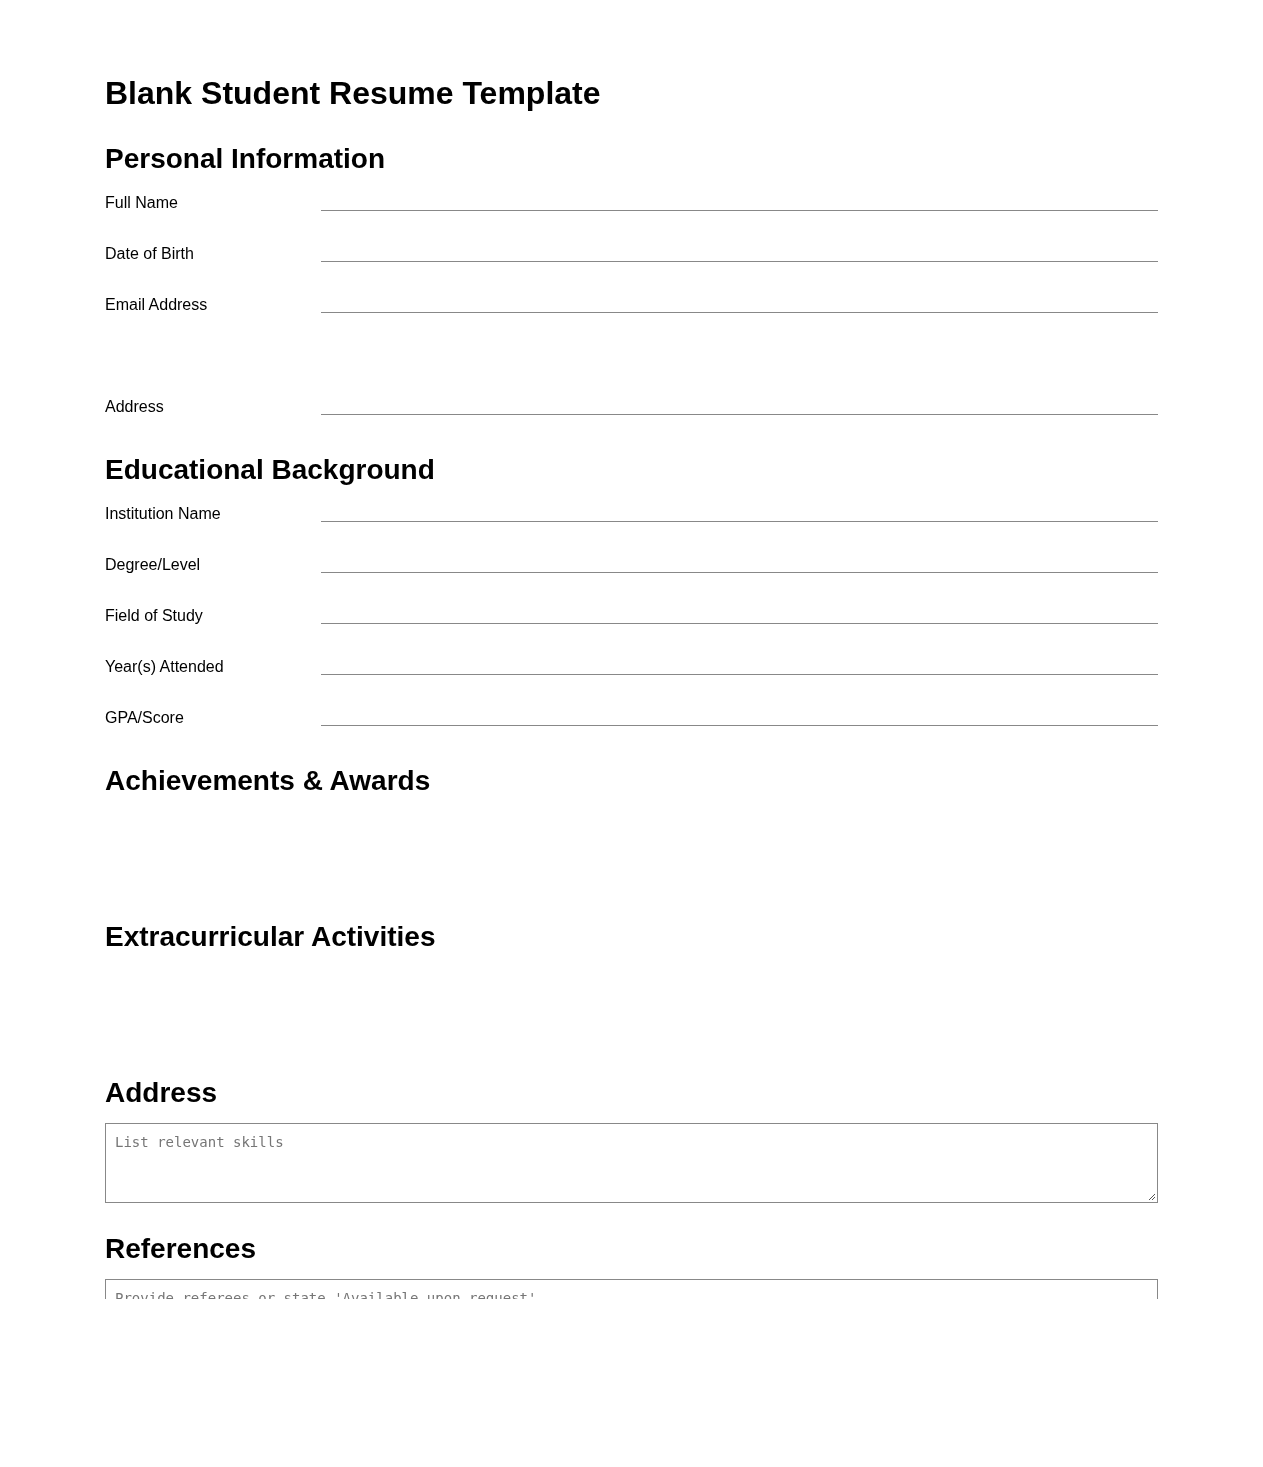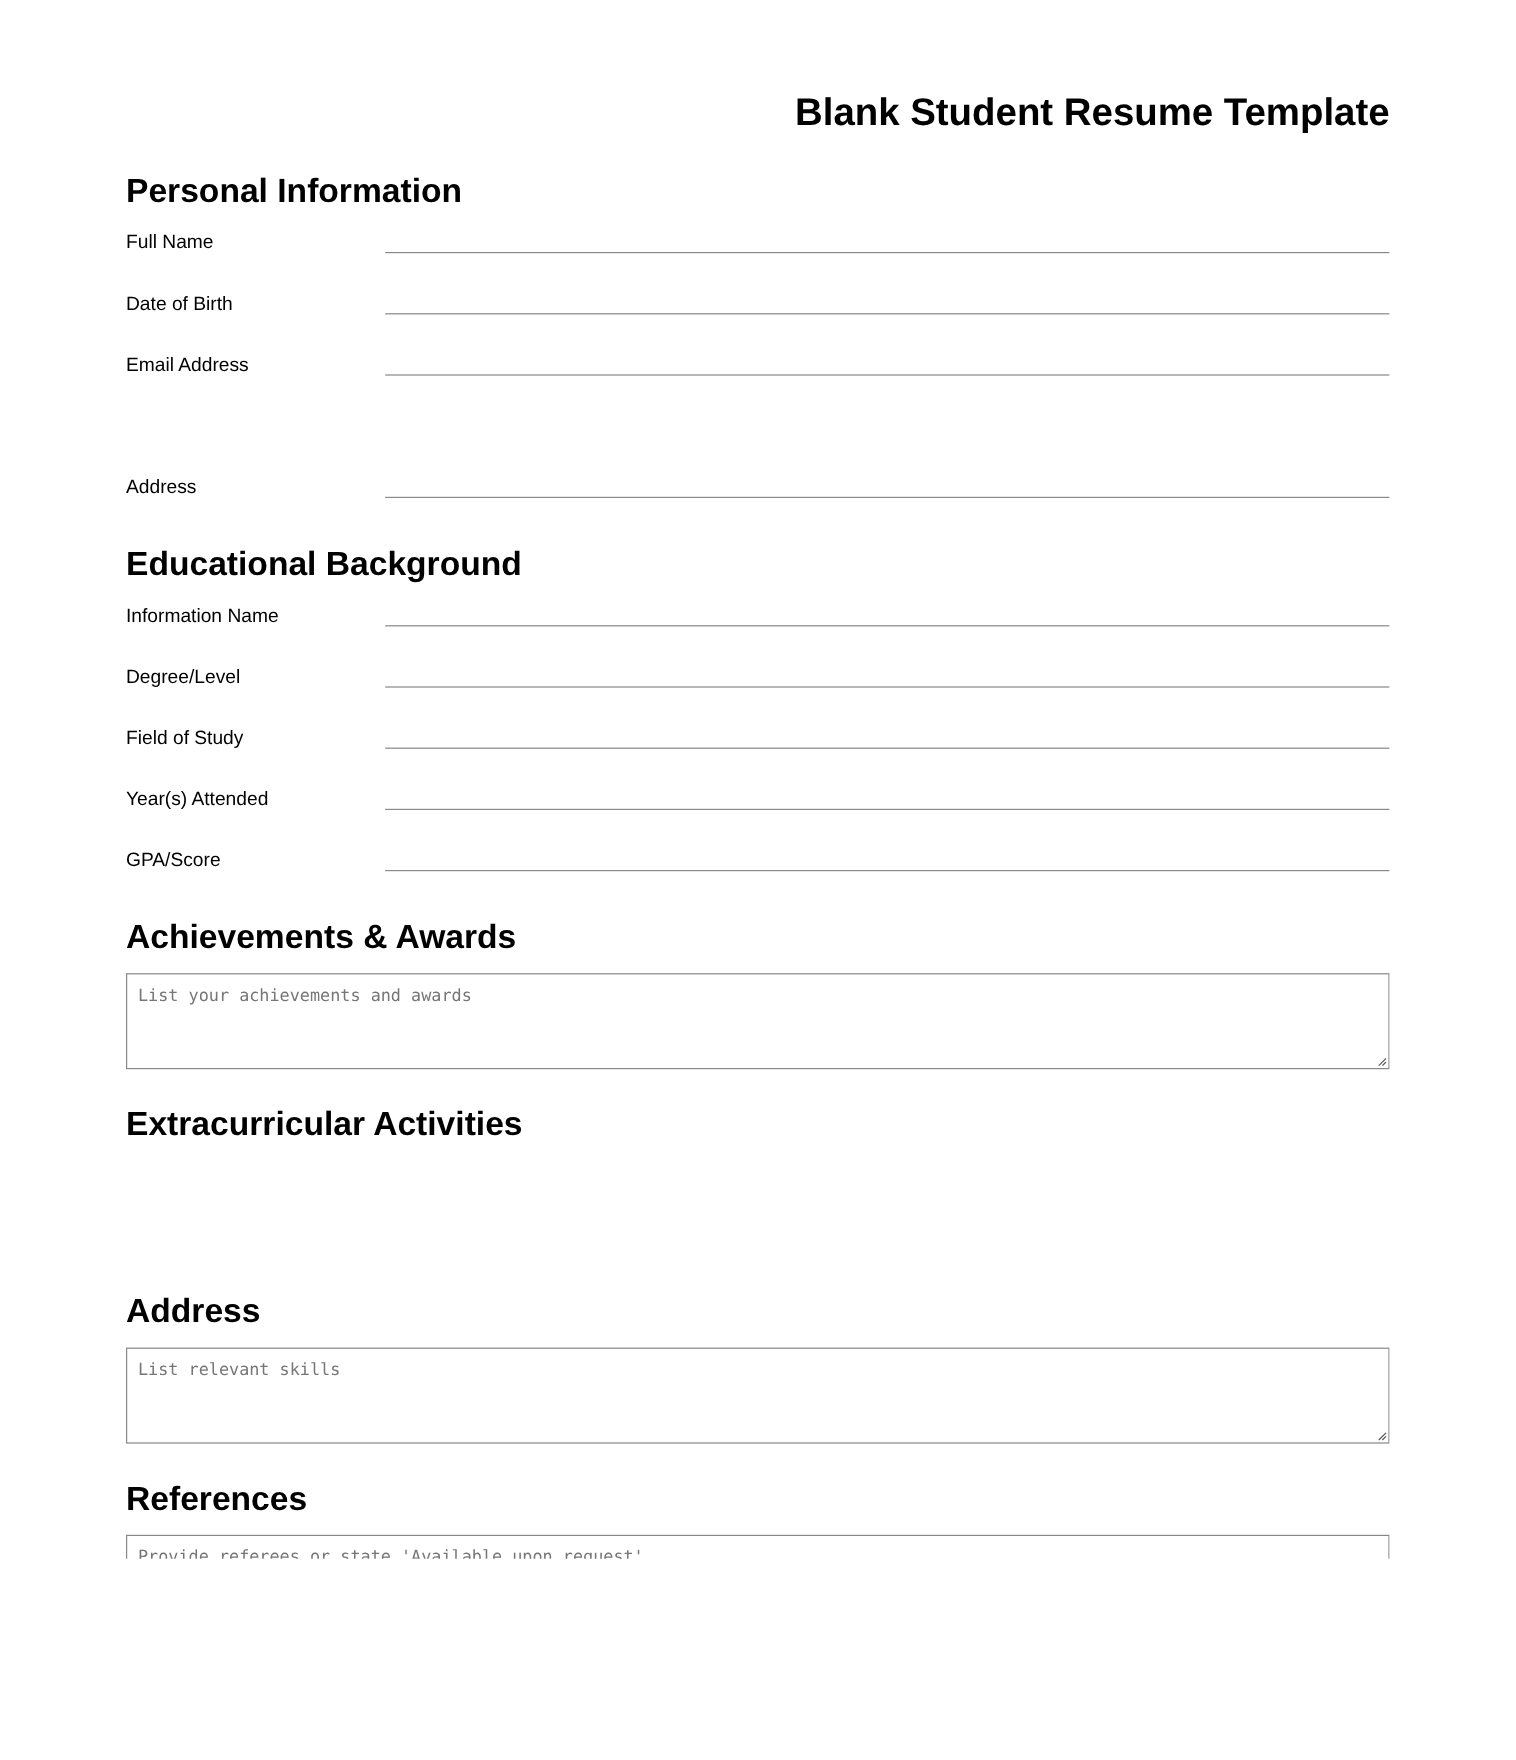--- a/index.html
+++ b/index.html
@@ -1,18 +1,18 @@
 <!DOCTYPE html>
 <html><head>
 <meta charset="utf-8">
 <style>
   html, body { margin: 0; padding: 0; background: #ffffff; }
   body { width: 1263px; height: 1467px; position: relative; font-family: "Liberation Sans", sans-serif; color: #000; }
   .page { position: absolute; left: 105px; top: 0; width: 1053px; height: 1299px; overflow: hidden; }
-  h1 { position: absolute; top: 73px; left: 0; width: 1053px; margin: 0; text-align: right; font-size: 32px; font-weight: bold; line-height: 40px; }
+  h1 { position: absolute; top: 73px; left: 0; width: 1053px; margin: 0; text-align: left; font-size: 32px; font-weight: bold; line-height: 40px; }
   .section-title { position: absolute; left: 0; margin: 0; font-size: 28px; font-weight: bold; line-height: 30px; }
   .field-row { position: absolute; left: 0; width: 1053px; height: 34px; }
   .field-label { position: absolute; left: 0; top: 0; font-size: 16px; line-height: 20px; }
   .field-line { position: absolute; left: 216px; top: 17px; width: 837px; height: 0; border: none; border-bottom: 1px solid #888; background: transparent; padding: 0; outline: none; font-family: "Liberation Sans", sans-serif; font-size: 16px; }
   .area { position: absolute; left: 0; width: 1053px; height: 80px; box-sizing: border-box; border: 1px solid #888; background: #fff; }
   .area-ph { position: absolute; left: 9px; top: 10px; font-family: "DejaVu Sans Mono", monospace; font-size: 14px; color: #767676; white-space: pre; }
   .grip { position: absolute; right: 1px; bottom: 1px; width: 9px; height: 9px; }
 </style>
 </head>
 <body>
@@ -35,47 +35,41 @@
     <input class="field-line" value="" style="">
   </div>
   <div class="field-row" style="top:397px">
     <span class="field-label">Address</span>
     <input class="field-line" value="" style="">
   </div>
 
   <h2 class="section-title" style="top:455px">Educational Background</h2>
 
   <div class="field-row" style="top:504px">
-    <span class="field-label">Information Name</span>
+    <span class="field-label">Institution Name</span>
     <input class="field-line" value="" style="">
   </div>
   <div class="field-row" style="top:555px">
     <span class="field-label">Degree/Level</span>
     <input class="field-line" value="" style="">
   </div>
   <div class="field-row" style="top:606px">
     <span class="field-label">Field of Study</span>
     <input class="field-line" value="" style="">
   </div>
   <div class="field-row" style="top:657px">
     <span class="field-label">Year(s) Attended</span>
     <input class="field-line" value="" style="">
   </div>
   <div class="field-row" style="top:708px">
     <span class="field-label">GPA/Score</span>
     <input class="field-line" value="" style="">
   </div>
 
   <h2 class="section-title" style="top:766px">Achievements &amp; Awards</h2>
-  <div class="area" style="top:811px">
-    <span class="area-ph">List your achievements and awards</span>
-    <svg class="grip" viewBox="0 0 9 9">
-        <path d="M8 2 L2 8 M8 5 L5 8" stroke="#555" stroke-width="1"></path>
-      </svg>
-  </div>
 
   <h2 class="section-title" style="top:922px">Extracurricular Activities</h2>
 
   <h2 class="section-title" style="top:1078px">Address</h2>
   <div class="area" style="top:1123px">
     <span class="area-ph">List relevant skills</span>
     <svg class="grip" viewBox="0 0 9 9">
         <path d="M8 2 L2 8 M8 5 L5 8" stroke="#555" stroke-width="1"></path>
       </svg>
   </div>

